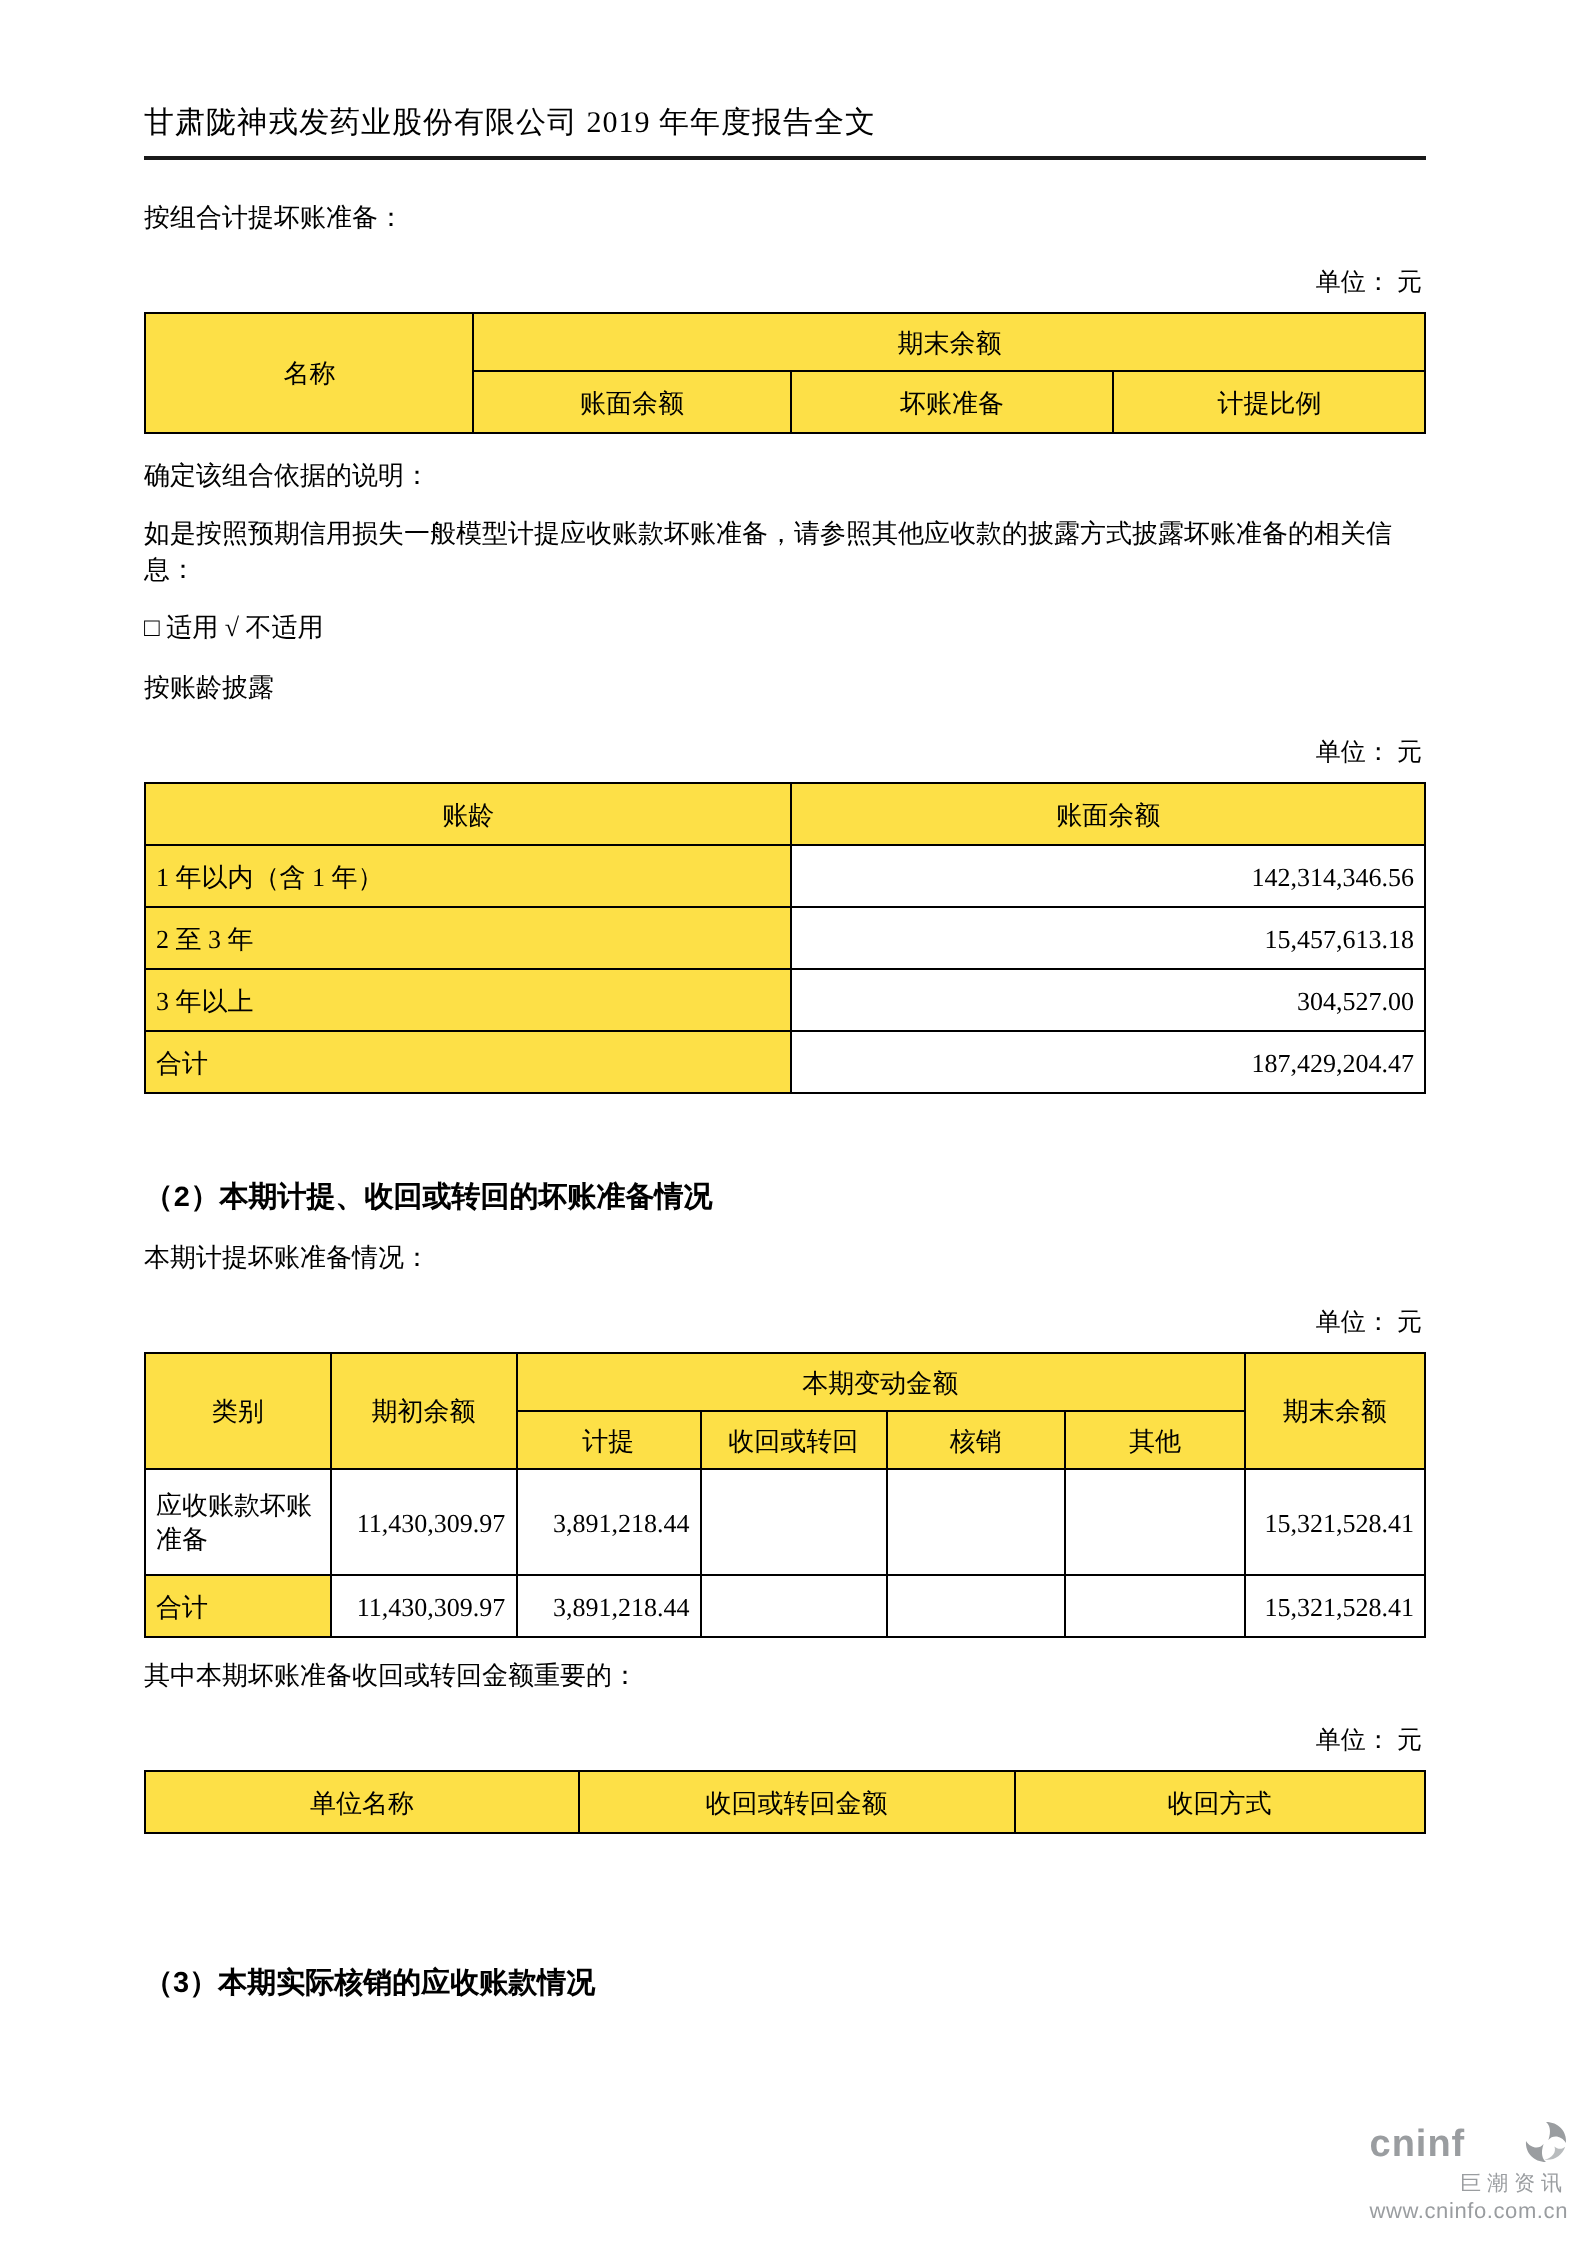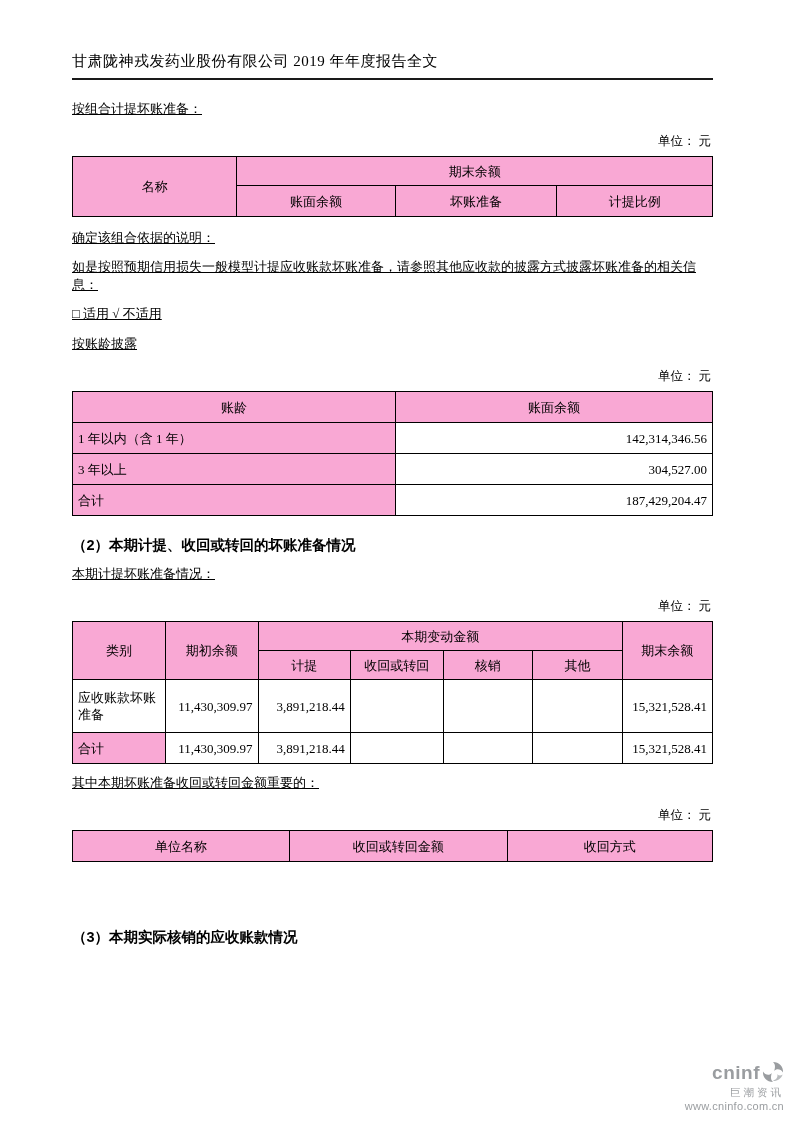--- a/index.html
+++ b/index.html
@@ -6,54 +6,54 @@
   body{
     width:793px;height:1122px;background:#ffffff;color:#000;
     font-family:"Liberation Serif","DejaVu Serif",serif;
     position:relative;overflow:hidden;
   }
   .content{padding:52px 80px 0 72px;}
   .doc-header{
     text-align:left;font-size:15px;letter-spacing:.5px;
     padding-bottom:7px;border-bottom:2px solid #1a1a1a;
   }
-  .body-text{font-size:13px;margin:0;line-height:18px;text-decoration:underline;}
+  .body-text{font-size:13px;margin:0;line-height:18px;}
   .mt20{margin-top:20px;} .mt12{margin-top:12px;} .mt11{margin-top:11px;}
   .mt26{margin-top:10px;} .mt10{margin-top:10px;}
   .unit-label{
     text-align:right;font-size:12.5px;margin:15px 2px 6px 0;
   }
   table.doc-table{
     width:100%;border-collapse:collapse;table-layout:fixed;
     border:1.5px solid #000;
   }
   table.doc-table td{
     border:1px solid #000;font-size:13px;padding:2px 5px;
     vertical-align:middle;line-height:17px;overflow:hidden;
   }
-  td.gray{background:#f9a8d4;}
+  td.gray{background:#fde047;}
   td.center{text-align:center;}
   td.right{text-align:right;}
   td.h26{height:26px;} td.h24{height:24px;} td.h48{height:48px;}
   .sec-heading{
     font-family:"Liberation Sans","DejaVu Sans",sans-serif;
     font-weight:bold;font-size:14.5px;margin:0;line-height:19px;
   }
-  .h2-gap1{margin-top:20px;}
+  .h2-gap1{margin-top:44px;font-family:Liberation Mono, monospace;}
   .h2-gap2{margin-top:66px;}
   .note-para{
     font-size:13.5px;margin:8px 0 0;line-height:21px;text-indent:2em;
     text-align:justify;
   }
   .cninfo-logo{
     position:absolute;right:9px;bottom:10px;text-align:right;
     color:#9a9da0;font-family:"Liberation Sans","DejaVu Sans",sans-serif;
     line-height:1.1;
   }
-  .cninfo-logo .logo-row{display:flex;align-items:center;justify-content:flex-end;gap:2px;}
+  .cninfo-logo .logo-row{display:flex;align-items:center;justify-content:space-between;gap:2px;}
   .cninfo-logo .logo-word{font-size:19px;font-weight:bold;letter-spacing:.5px;}
   .cninfo-logo .logo-sub{font-size:10.5px;letter-spacing:3px;margin-top:1px;}
   .cninfo-logo .logo-url{font-size:11px;letter-spacing:.3px;margin-top:1px;}
 </style>
 </head>
 <body>
 
 <div class="content">
 
   <div class="doc-header">
@@ -97,20 +97,24 @@
         <col style="width:49.5%">
       </colgroup>
     <tbody>
         <tr>
       <td class="gray center h26">账龄</td>
       <td class="gray center h26">账面余额</td>
     </tr>
     <tr>
       <td class="gray h26">1 年以内（含 1 年）</td>
       <td class="right h26">142,314,346.56</td>
+    </tr>
+    <tr>
+      <td class="gray h26">2 至 3 年</td>
+      <td class="right h26">15,457,613.18</td>
     </tr>
     <tr>
       <td class="gray h26">3 年以上</td>
       <td class="right h26">304,527.00</td>
     </tr>
     <tr>
       <td class="gray h26">合计</td>
       <td class="right h26">187,429,204.47</td>
     </tr>
   </tbody>

